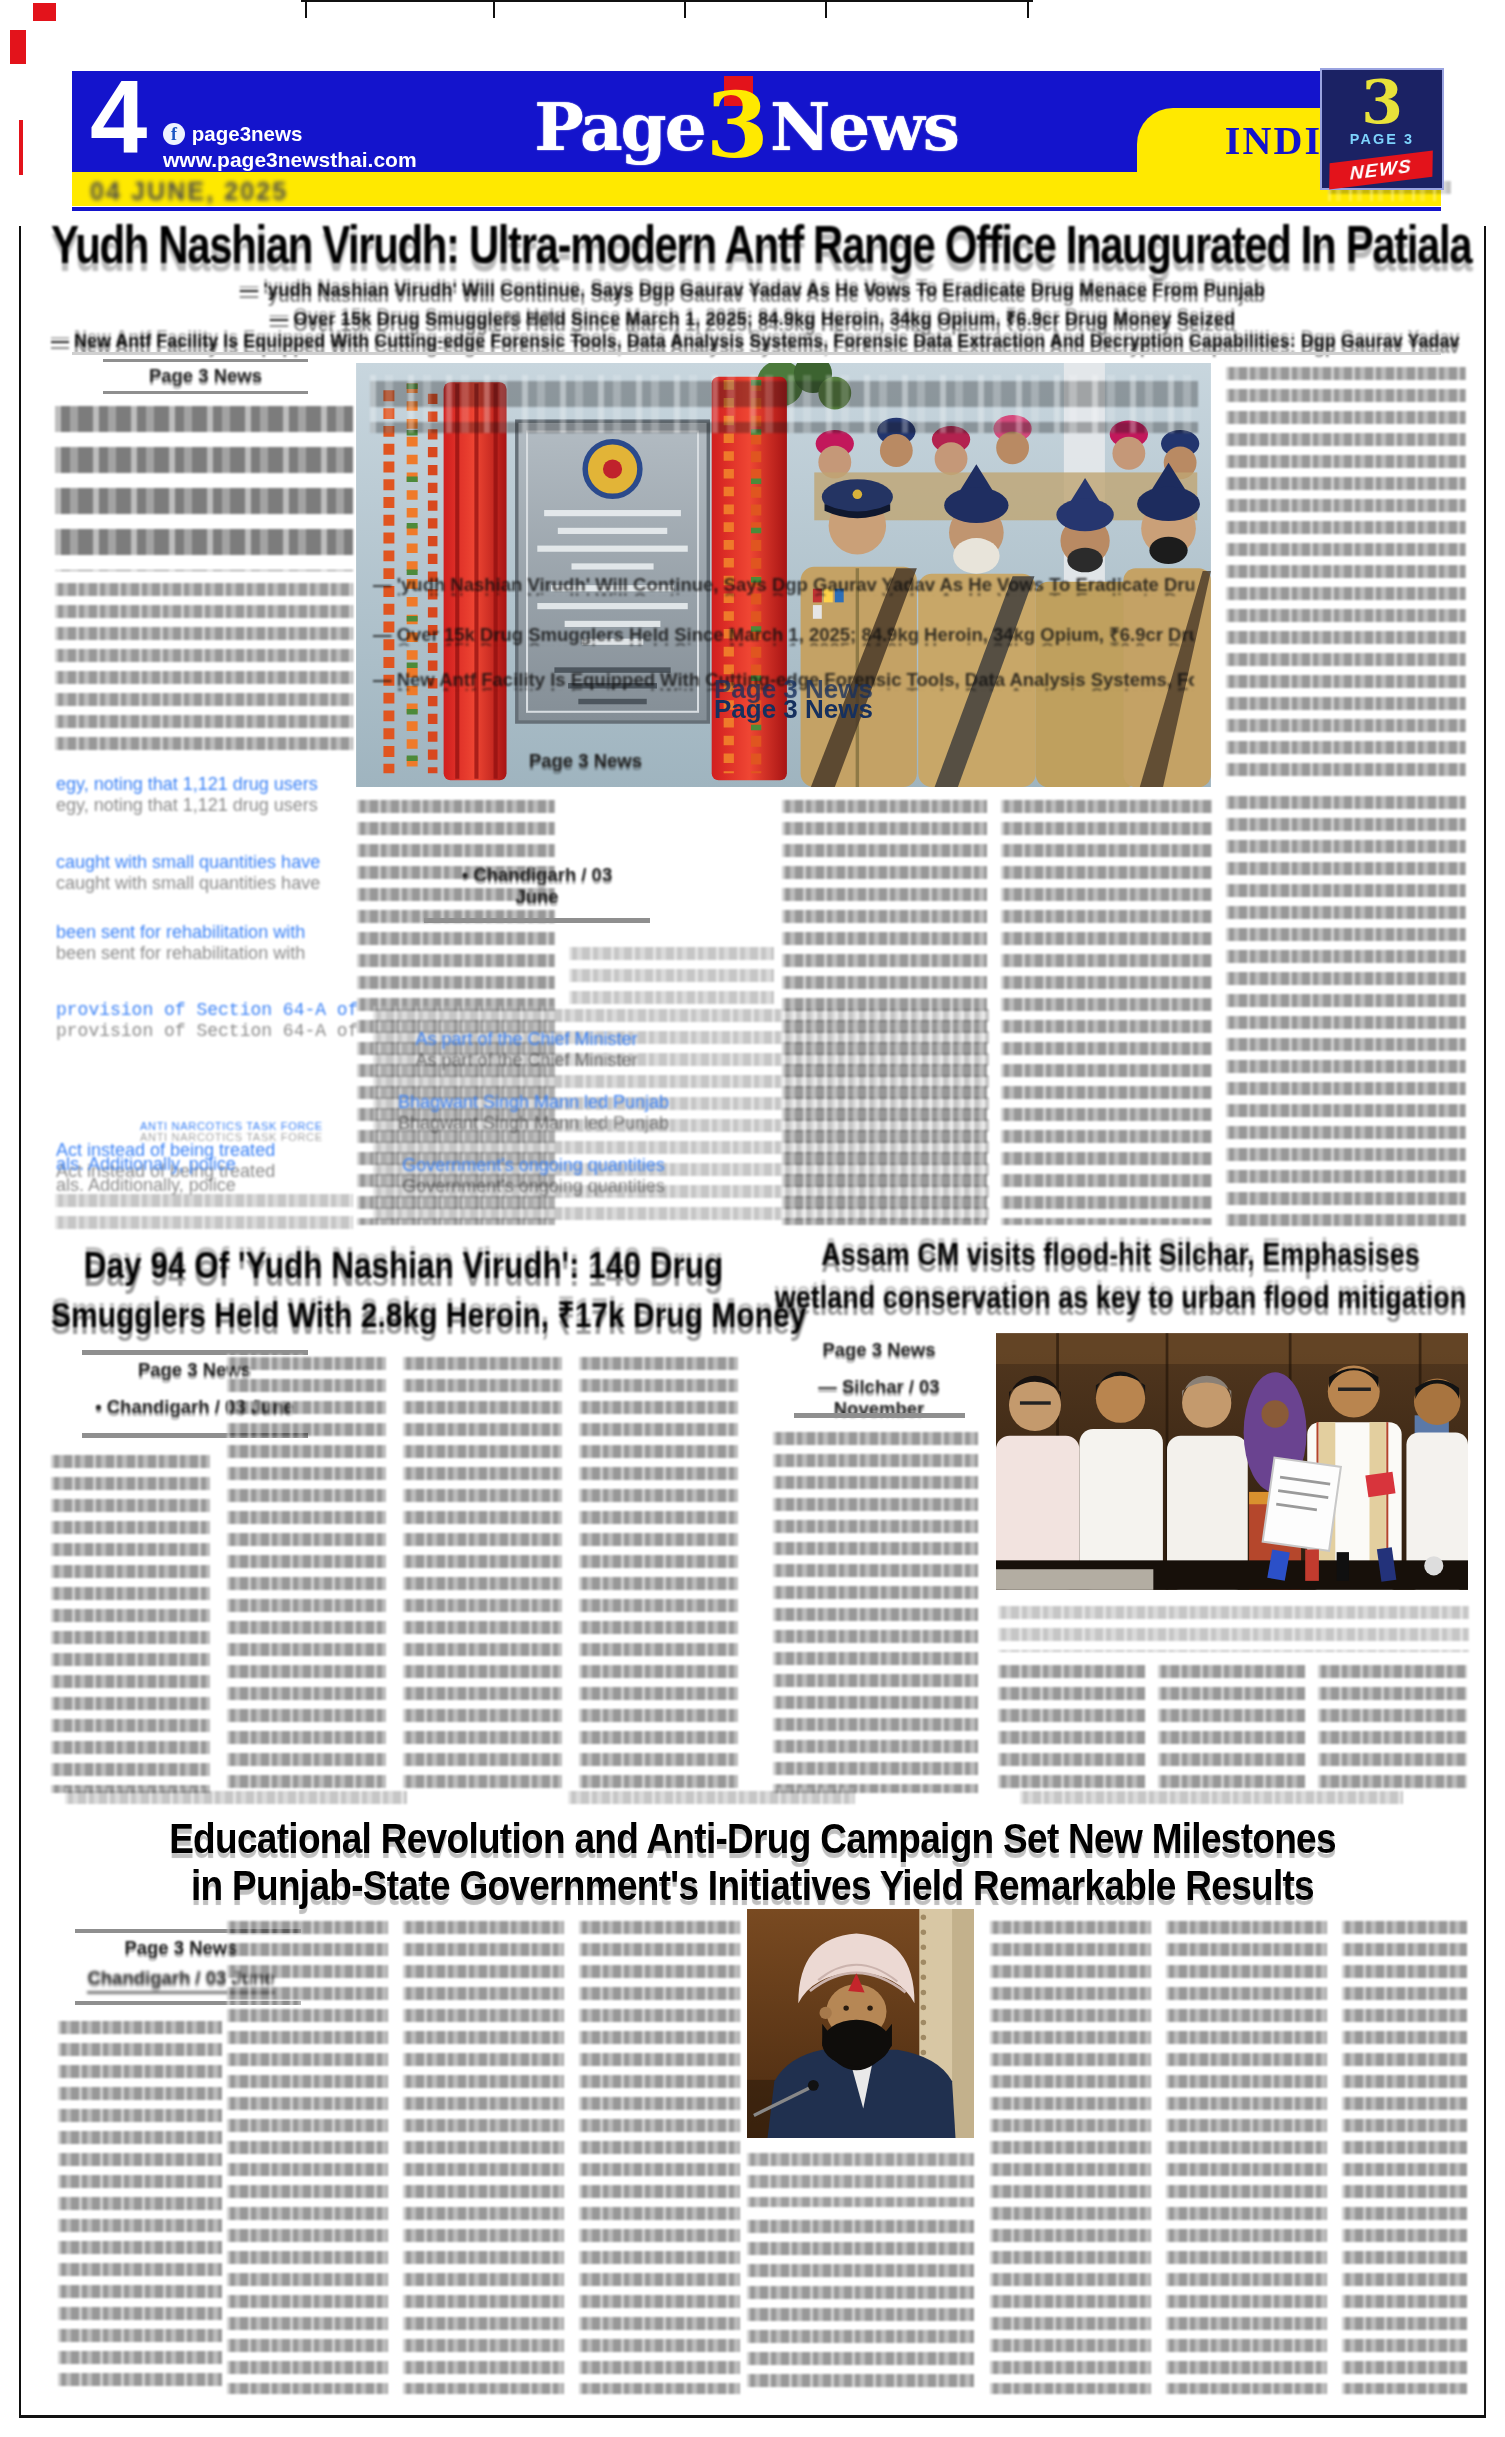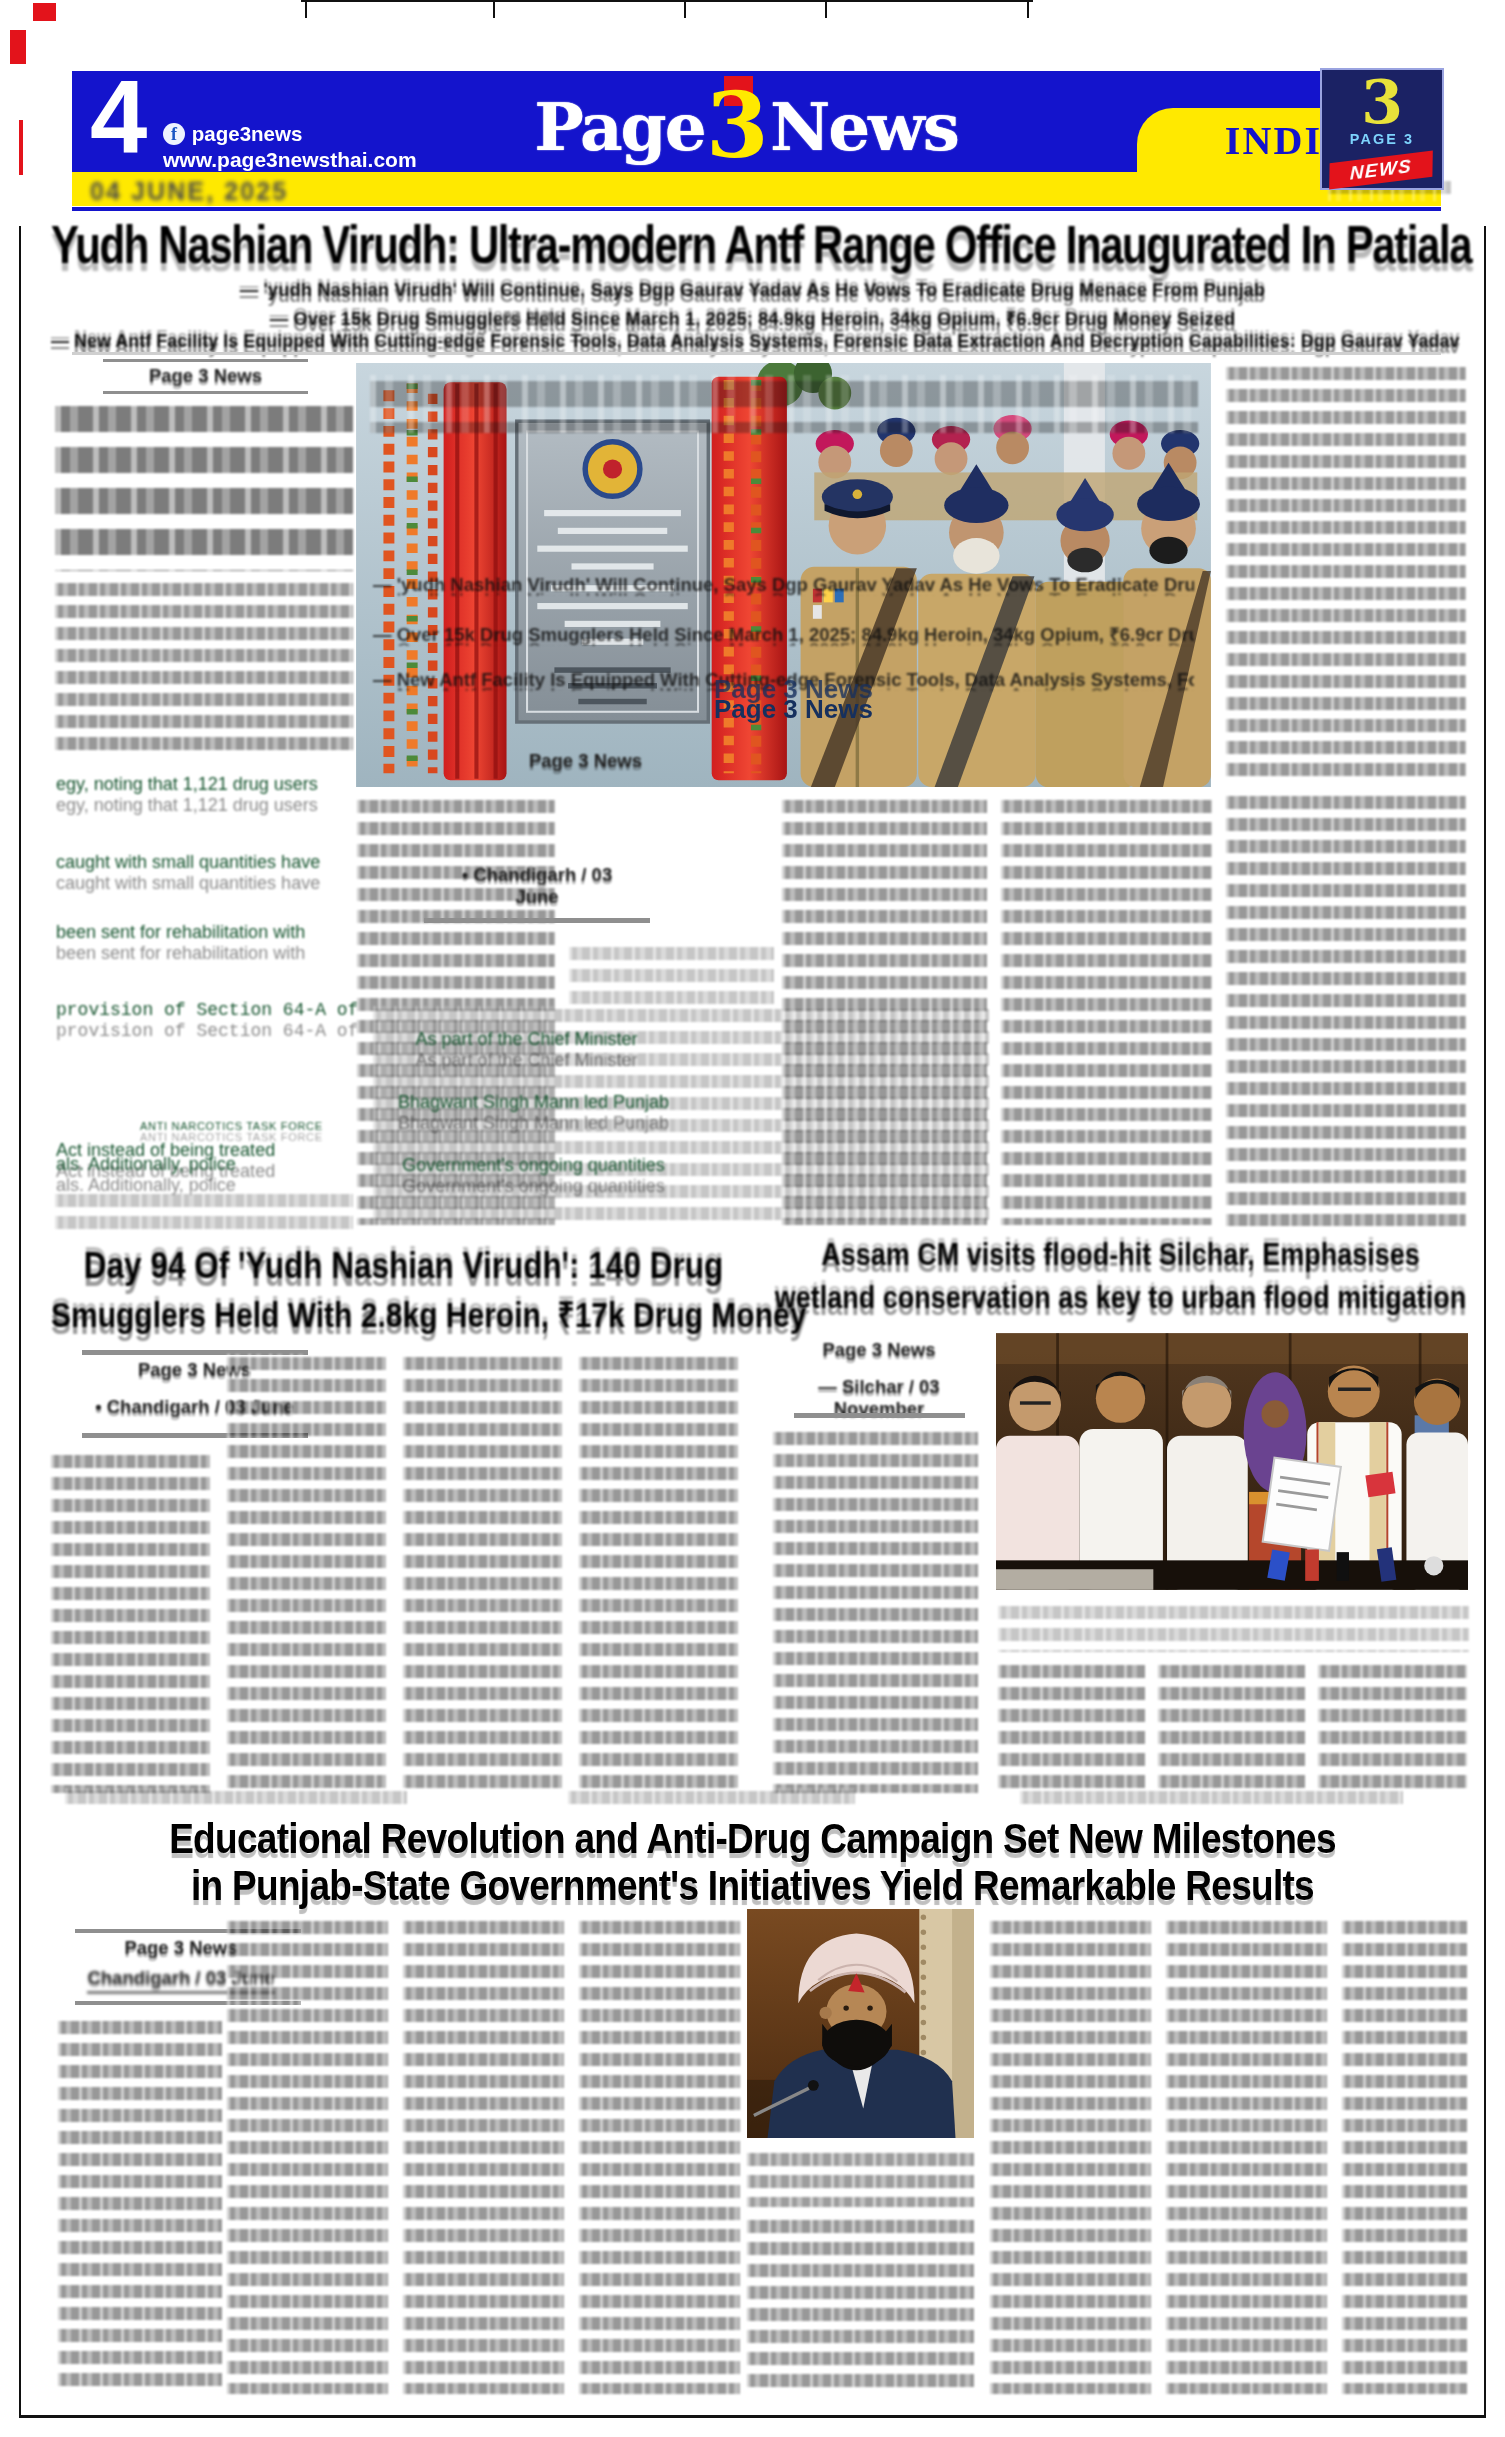--- a/index.html
+++ b/index.html
@@ -63,21 +63,21 @@
       repeating-linear-gradient(180deg, rgba(40,40,40,0) 0 3.4px, rgba(40,40,40,.48) 3.4px 16.4px, rgba(40,40,40,0) 16.4px 22px);
       filter:blur(0.8px);}
   .noise.big{background-image:
       repeating-linear-gradient(90deg, rgba(255,255,255,.5) 0 6.2px, rgba(255,255,255,0) 6.2px 15px,
                                 rgba(255,255,255,.3) 15px 23px, rgba(255,255,255,0) 23px 38px),
       repeating-linear-gradient(180deg, rgba(25,25,25,0) 0 5.5px, rgba(25,25,25,.6) 5.5px 31.5px, rgba(25,25,25,0) 31.5px 41px);
       filter:blur(1.2px);}
   .noise.light{opacity:.55;}
   .noise.dense{opacity:.95;}
 
-  .frag{position:absolute;font:18px/1.1 "Liberation Sans",sans-serif;color:#14532d;filter:blur(0.8px);
+  .frag{position:absolute;font:18px/1.1 "Liberation Sans",sans-serif;color:#3b82f6;filter:blur(0.8px);
         text-shadow:0 20.5px 0.7px rgba(20,20,20,.5);white-space:nowrap;}
   .frag.small{font-size:11px;letter-spacing:0.7px;text-shadow:0 11px rgba(20,20,20,.4);}
   .frag.mid{text-align:center;}
   .ghv{position:absolute;font:bold 18.5px "Liberation Sans",sans-serif;color:rgba(15,15,15,.8);filter:blur(1px);
        text-shadow:0 15px 0.7px rgba(15,15,15,.5);white-space:nowrap;overflow:hidden;}
   .byl{position:absolute;font:bold 18.5px "Liberation Sans",sans-serif;color:#222;text-align:center;
        filter:blur(0.8px);text-shadow:0 2.7px rgba(0,0,0,.35);}
   .rule{position:absolute;background:#8f8f8f;filter:blur(0.4px);}
   .rule.lt{background:#cfcfcf;}
   #edu-dateline{border-bottom:3.4px solid #777;padding-bottom:2.7px;filter:blur(1.2px);}

